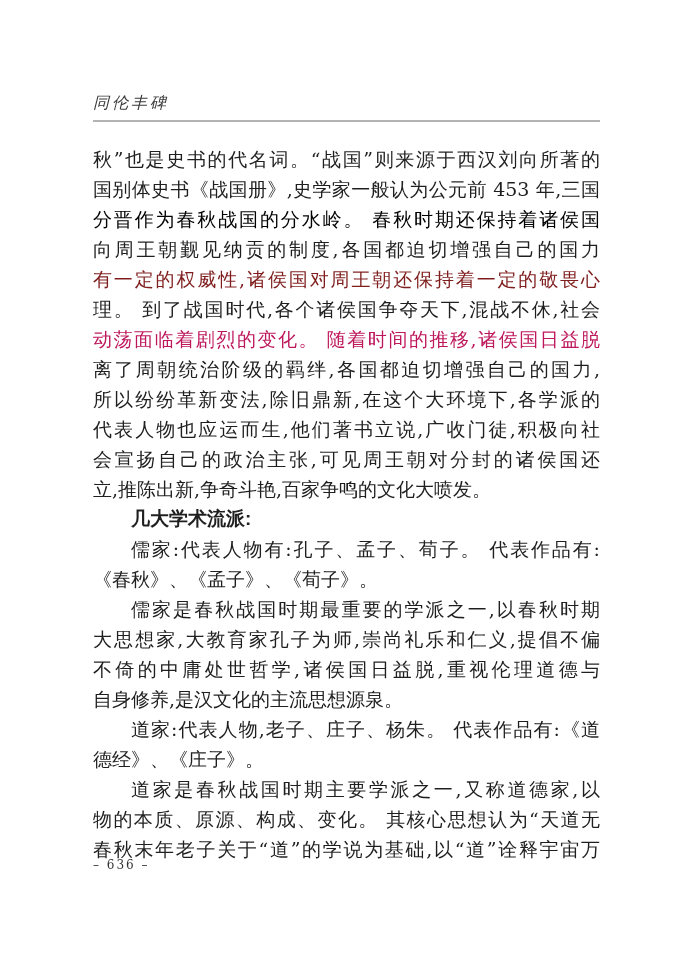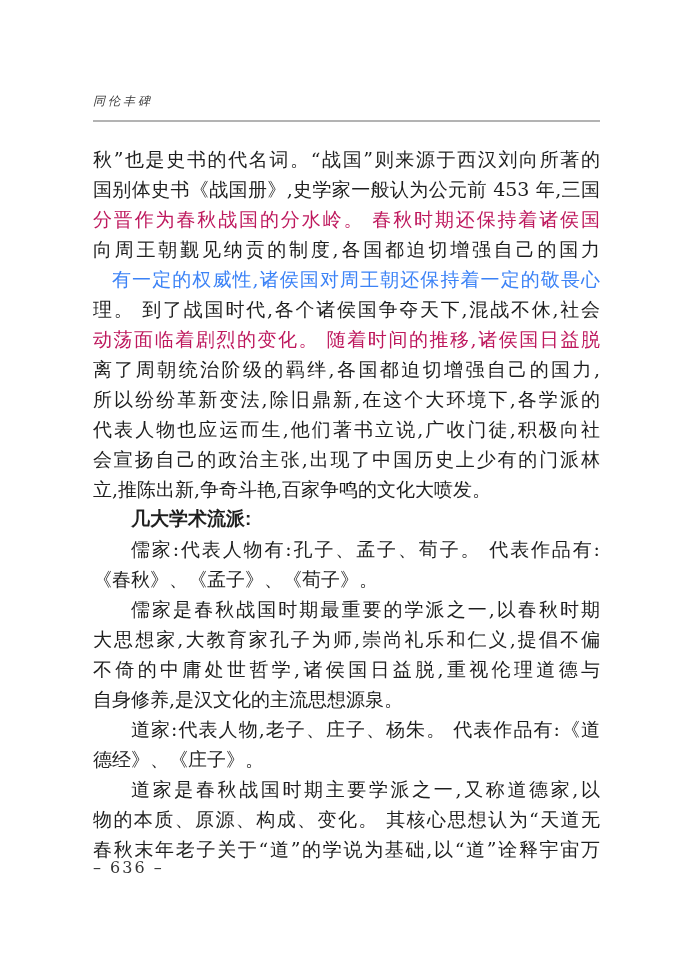--- a/index.html
+++ b/index.html
@@ -13,21 +13,21 @@
     height: 968px;
     overflow: hidden;
     font-family: "DejaVu Serif", "Liberation Serif", serif;
     color: #222;
   }
   .page-header {
     position: absolute;
     left: 93px;
     top: 93px;
     width: 507px;
-    font-size: 12px;
+    font-size: 16px;
     font-style: italic;
     letter-spacing: 3px;
     color: #3a3a3a;
     white-space: nowrap;
   }
   .header-rule {
     position: absolute;
     left: 93px;
     top: 120px;
     width: 507px;
@@ -60,45 +60,45 @@
     text-indent: 2em;
   }
   .line.bold {
     font-family: "Liberation Sans", "DejaVu Sans", sans-serif;
     font-weight: 700;
   }
   .page-footer {
     position: absolute;
     left: 93px;
     top: 858px;
-    font-size: 16px;
+    font-size: 12px;
     letter-spacing: 2px;
     color: #333;
     white-space: nowrap;
   }
 </style>
 </head>
 <body>
 
 <div class="page-header">同伦丰碑</div>
 
 <div class="header-rule" style="background: rgb(179, 179, 179);"></div>
 
 <div class="text-block" id="text-block">
     <div class="line" style="color: rgb(31, 31, 31);">秋”也是史书的代名词。“战国”则来源于西汉刘向所著的</div>
     <div class="line" style="color: rgb(31, 31, 31);">国别体史书《战国册》,史学家一般认为公元前 453 年,三国</div>
-    <div class="line" style="color: #be185d;">分晋作为春秋战国的分水岭。 春秋时期还保持着诸侯国</div>
+    <div class="line" style="color: #000000;">分晋作为春秋战国的分水岭。 春秋时期还保持着诸侯国</div>
     <div class="line" style="color: rgb(31, 31, 31);">向周王朝觐见纳贡的制度,各国都迫切增强自己的国力</div>
-    <div class="line" style="color: #3b82f6; margin-left: 19px;">有一定的权威性,诸侯国对周王朝还保持着一定的敬畏心</div>
+    <div class="line" style="color: #7f1d1d;">有一定的权威性,诸侯国对周王朝还保持着一定的敬畏心</div>
     <div class="line" style="color: rgb(31, 31, 31);">理。 到了战国时代,各个诸侯国争夺天下,混战不休,社会</div>
     <div class="line" style="color: #be185d;">动荡面临着剧烈的变化。 随着时间的推移,诸侯国日益脱</div>
     <div class="line" style="color: rgb(31, 31, 31);">离了周朝统治阶级的羁绊,各国都迫切增强自己的国力,</div>
     <div class="line" style="color: rgb(31, 31, 31);">所以纷纷革新变法,除旧鼎新,在这个大环境下,各学派的</div>
     <div class="line" style="color: rgb(31, 31, 31);">代表人物也应运而生,他们著书立说,广收门徒,积极向社</div>
-    <div class="line" style="color: rgb(31, 31, 31);">会宣扬自己的政治主张,出现了中国历史上少有的门派林</div>
+    <div class="line" style="color: rgb(31, 31, 31);">会宣扬自己的政治主张,可见周王朝对分封的诸侯国还</div>
     <div class="line no-just" style="color: rgb(31, 31, 31);">立,推陈出新,争奇斗艳,百家争鸣的文化大喷发。</div>
     <div class="line indent bold no-just" style="color: rgb(31, 31, 31);">几大学术流派:</div>
     <div class="line indent" style="color: rgb(31, 31, 31);">儒家:代表人物有:孔子、孟子、荀子。 代表作品有:</div>
     <div class="line no-just" style="color: rgb(31, 31, 31);">《春秋》、《孟子》、《荀子》。</div>
     <div class="line indent" style="color: rgb(31, 31, 31);">儒家是春秋战国时期最重要的学派之一,以春秋时期</div>
     <div class="line" style="color: rgb(31, 31, 31);">大思想家,大教育家孔子为师,崇尚礼乐和仁义,提倡不偏</div>
     <div class="line" style="color: rgb(31, 31, 31);">不倚的中庸处世哲学,诸侯国日益脱,重视伦理道德与</div>
     <div class="line no-just" style="color: rgb(31, 31, 31);">自身修养,是汉文化的主流思想源泉。</div>
     <div class="line indent" style="color: rgb(31, 31, 31);">道家:代表人物,老子、庄子、杨朱。 代表作品有:《道</div>
     <div class="line no-just" style="color: rgb(31, 31, 31);">德经》、《庄子》。</div>

